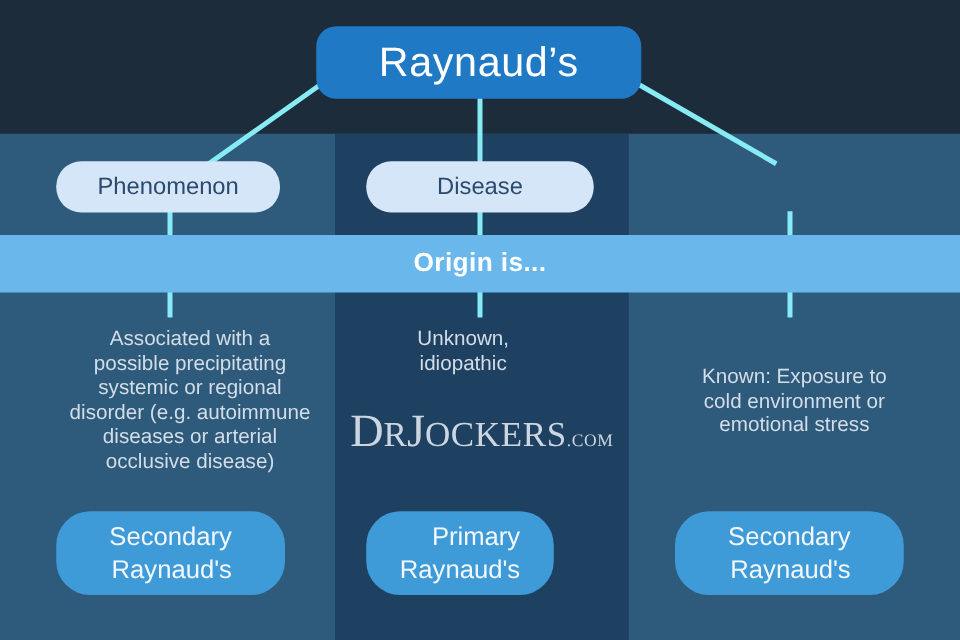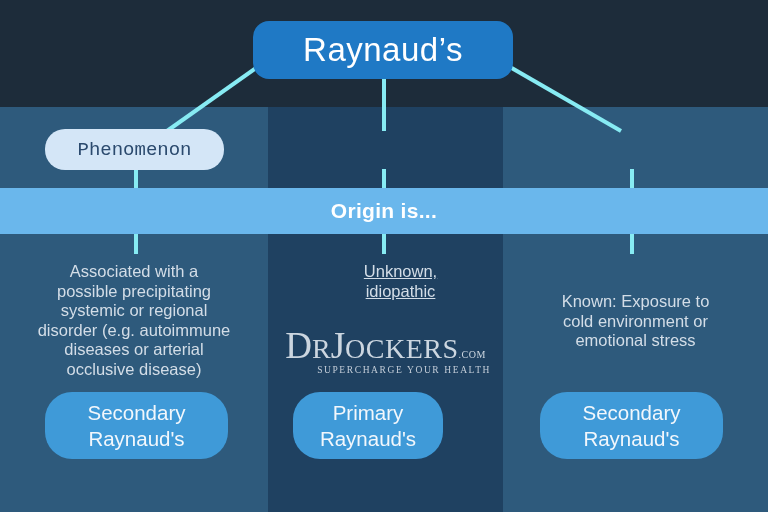--- a/index.html
+++ b/index.html
@@ -17,51 +17,51 @@
     color:#ffffff;font-weight:bold;font-size:21px;letter-spacing:.3px;
   }
   .title-box{
     position:absolute;left:253px;top:21px;width:260px;height:58px;background:#1f79c5;
     border-radius:16px;display:flex;align-items:center;justify-content:center;
     color:#ffffff;font-weight:400;font-size:33px;letter-spacing:.5px;
   }
   .pill{
     position:absolute;top:129px;height:41px;background:#d4e6f7;border-radius:20px;
     display:flex;align-items:center;justify-content:center;
-    color:#2b4a6e;font-size:19px;font-family:Liberation Mono, monospace;
+    color:#2b4a6e;font-size:19px;
   }
   .pill.p1{left:45px;width:179px;}
   .pill.p2{left:293px;width:182px;}
   .pill.p3{left:540px;width:183px;}
   .origin-text{
     position:absolute;top:262px;color:#d3dde7;font-size:16.5px;line-height:19.5px;
     text-align:center;white-space:pre-line;
   }
-  .origin-text.t1{left:0;width:268px;}
-  .origin-text.t2{left:286px;width:229px;text-decoration:underline;}
+  .origin-text.t1{left:0;width:268px;padding-left:18px;}
+  .origin-text.t2{left:256px;width:229px;}
   .origin-text.t3{left:503px;width:265px;top:261px;margin-top:31px;}
   .result-box{
-    position:absolute;top:392px;height:67px;background:#3f9ad8;border-radius:27px;
+    position:absolute;top:409px;height:67px;background:#3f9ad8;border-radius:27px;
     display:flex;align-items:center;justify-content:center;
-    color:#f2f7fc;font-size:20.5px;line-height:26px;text-align:center;white-space:pre-line;
+    color:#f2f7fc;font-size:20.5px;line-height:26px;text-align:right;white-space:pre-line;
   }
   .result-box.r1{left:45px;width:183px;}
   .result-box.r2{left:293px;width:150px;}
   .result-box.r3{left:540px;width:183px;}
   .logo{
     position:absolute;left:268px;top:327px;width:235px;
     display:flex;flex-direction:column;align-items:center;
     color:#ccd6e0;font-family:"Liberation Serif", serif;
   }
   .logo-main{display:flex;align-items:baseline;line-height:1;}
   .lg-d{font-size:37px;}
   .lg-r{font-size:28px;}
   .lg-j{font-size:37px;}
   .lg-ockers{font-size:28px;letter-spacing:.5px;}
-  .lg-com{font-size:10px;letter-spacing:.5px;}
+  .lg-com{font-size:14px;letter-spacing:.5px;}
   .logo-tagline{
     font-size:9.5px;letter-spacing:1.6px;margin-top:1px;align-self:flex-end;
     padding-right:12px;color:#c3cdd8;
   }
 </style>
 </head>
 <body>
 
 <div class="canvas">
 
@@ -83,20 +83,23 @@
     <span>Origin is...</span>
   </div>
 
   <div class="title-box">
     <span>Raynaud’s</span>
   </div>
 
   <div class="pill p1">
     <span>Phenomenon</span>
   </div>
+  <div class="pill p2">
+    <span>Disease</span>
+  </div>
 
   <div class="origin-text t1">Associated with a
 possible precipitating
 systemic or regional
 disorder (e.g. autoimmune
 diseases or arterial
 occlusive disease)</div>
   <div class="origin-text t2">Unknown,
 idiopathic</div>
   <div class="origin-text t3">Known: Exposure to
@@ -104,21 +107,20 @@
 emotional stress</div>
 
   <div class="logo">
     <div class="logo-main">
       <span class="lg-d">D</span>
         <span class="lg-r">R</span>
         <span class="lg-j">J</span>
         <span class="lg-ockers">OCKERS</span>
         <span class="lg-com">.COM</span>
     </div>
-    <div class="logo-tagline">SUPERCHARGE YOUR HEALTH</div>
   </div>
 
   <div class="result-box r1">Secondary
 Raynaud's</div>
   <div class="result-box r2">Primary
 Raynaud's</div>
   <div class="result-box r3">Secondary
 Raynaud's</div>
 
 </div>

